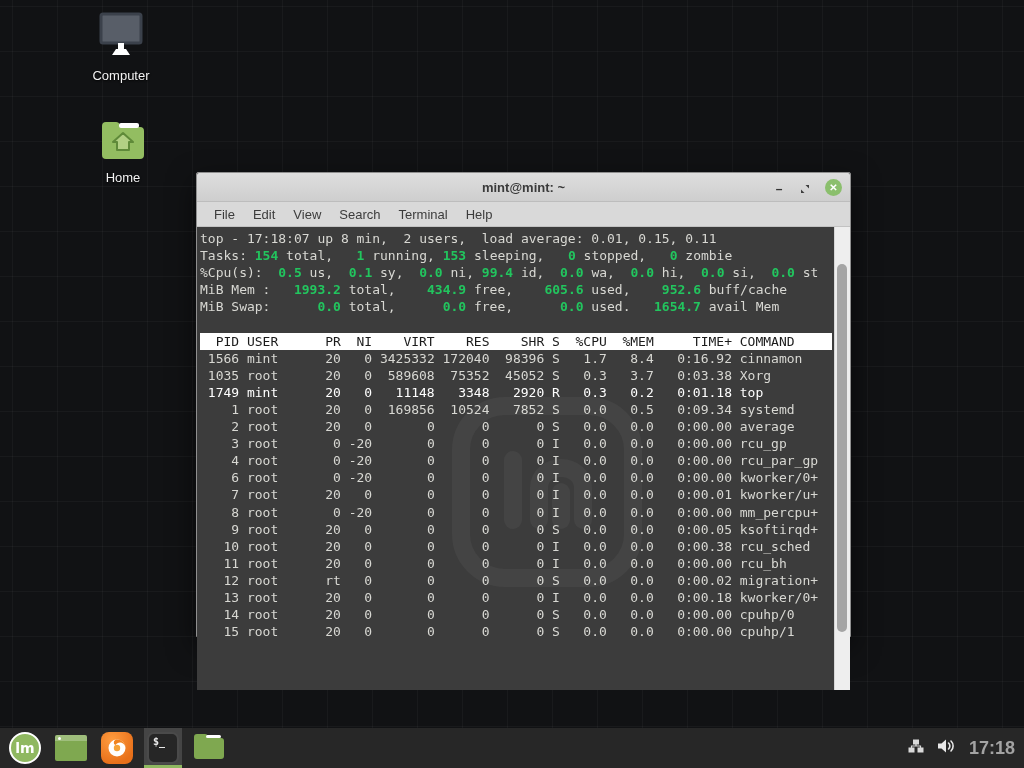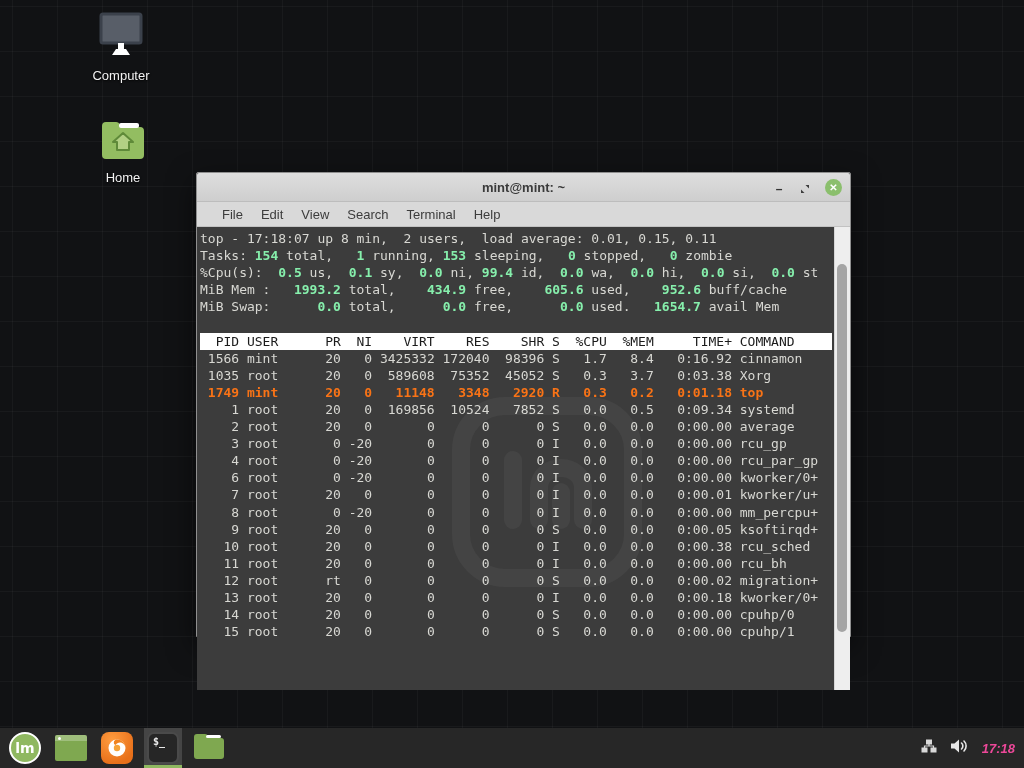--- a/index.html
+++ b/index.html
@@ -28,39 +28,39 @@
     font-weight:bold;color:#3a3a3a;pointer-events:none;}
   .winbtns{position:absolute;right:8px;top:0;height:28px;display:flex;
     align-items:center;gap:14px;}
   .btn-min{width:12px;height:12px;display:flex;align-items:flex-end;justify-content:center;
     color:#333;font-weight:bold;font-size:12px;line-height:8px;cursor:pointer;}
   .btn-max{width:12px;height:12px;cursor:pointer;}
   .btn-close{width:17px;height:17px;border-radius:50%;
     background:var(--close-button,#8bbf6d);display:flex;align-items:center;
     justify-content:center;color:#fff;font-size:10px;font-weight:bold;cursor:pointer;}
   .menubar{height:24px;background:#d9d9d9;display:flex;align-items:center;
-    padding-left:16px;border-bottom:1px solid #c2c2c2;}
+    padding-left:8px;border-bottom:1px solid #c2c2c2;}
   .menu-item{font-size:13px;color:#3c3c3c;padding:2px 9px;cursor:pointer;}
 
   .term{position:relative;height:463px;background:var(--term-bg,#3c3c3c);
     overflow:hidden;font-family:"DejaVu Sans Mono",monospace;font-size:13px;
     line-height:17.1px;color:var(--term-fg,#d8d8d3);}
   .term-text{position:relative;z-index:1;padding:3px 0 0 3px;}
   .watermark{position:absolute;left:250px;top:165px;z-index:0;}
   .sumline{white-space:pre;height:17.1px;}
-  .sumline .b{font-weight:bold;color:#86efac;}
+  .sumline .b{font-weight:bold;color:#22c55e;}
   .spacer{height:17.1px;}
   .grid{display:grid;
     grid-template-columns:5ch 8ch 3ch 3ch 7ch 6ch 6ch 1ch 5ch 5ch 9ch auto;
     column-gap:1ch;white-space:pre;width:calc(100% - 18px);}
   .grid .r{text-align:right;}
   .grid .l{text-align:left;}
   .thead{background:var(--header-bg,#ffffff);color:#1b1b1b;height:17.1px;}
   .prow{height:17.1px;}
-  .boldrow{font-weight:bold;color:#f97316;}
+  .boldrow{font-weight:normal;color:#ffffff;}
   .scrollbar{position:absolute;right:0;top:0;bottom:0;width:15px;
     background:#eeeeee;border-left:1px solid #d6d6d6;z-index:2;}
   .thumb{position:absolute;left:2px;width:10px;top:37px;height:368px;
     border-radius:5px;background:#a5a5a5;cursor:pointer;}
 
   
   .taskbar{position:absolute;left:0;bottom:0;width:1024px;height:40px;
     background:var(--panel-bg,#272727);display:flex;align-items:center;}
   .tleft{display:flex;align-items:center;gap:8px;padding-left:6px;height:40px;}
   .slot{width:38px;height:40px;display:flex;align-items:center;
@@ -79,21 +79,21 @@
     background:#fff;border-radius:50%;}
   .ffbtn{width:32px;height:32px;border-radius:8px;
     background:radial-gradient(circle at 35% 25%,#ff9c3f,#e8701a 75%);
     display:flex;align-items:center;justify-content:center;}
   .termbtn{width:32px;height:32px;border-radius:7px;background:#262626;
     border:2px solid #4a4a4a;box-sizing:border-box;color:#e8e8e8;
     font-family:"DejaVu Sans Mono",monospace;font-size:10px;font-weight:bold;
     padding:2px 0 0 4px;}
   .tright{margin-left:auto;display:flex;align-items:center;gap:13px;
     padding-right:9px;height:40px;}
-  .clock{font-size:13px;font-weight:bold;color:#ec4899;font-style:italic;}
+  .clock{font-size:18px;font-weight:bold;color:#a3a3a3;}
 </style>
 </head>
 <body>
 
 <div class="desktop">
 
   <div class="dicon" style="left:71px;top:12px;width:100px;">
     <span>
       <svg width="52" height="46" viewBox="0 0 52 46">
         <rect x="6" y="2" width="40" height="29" rx="2" fill="#585e68" stroke="#3b414b" stroke-width="3"></rect>

